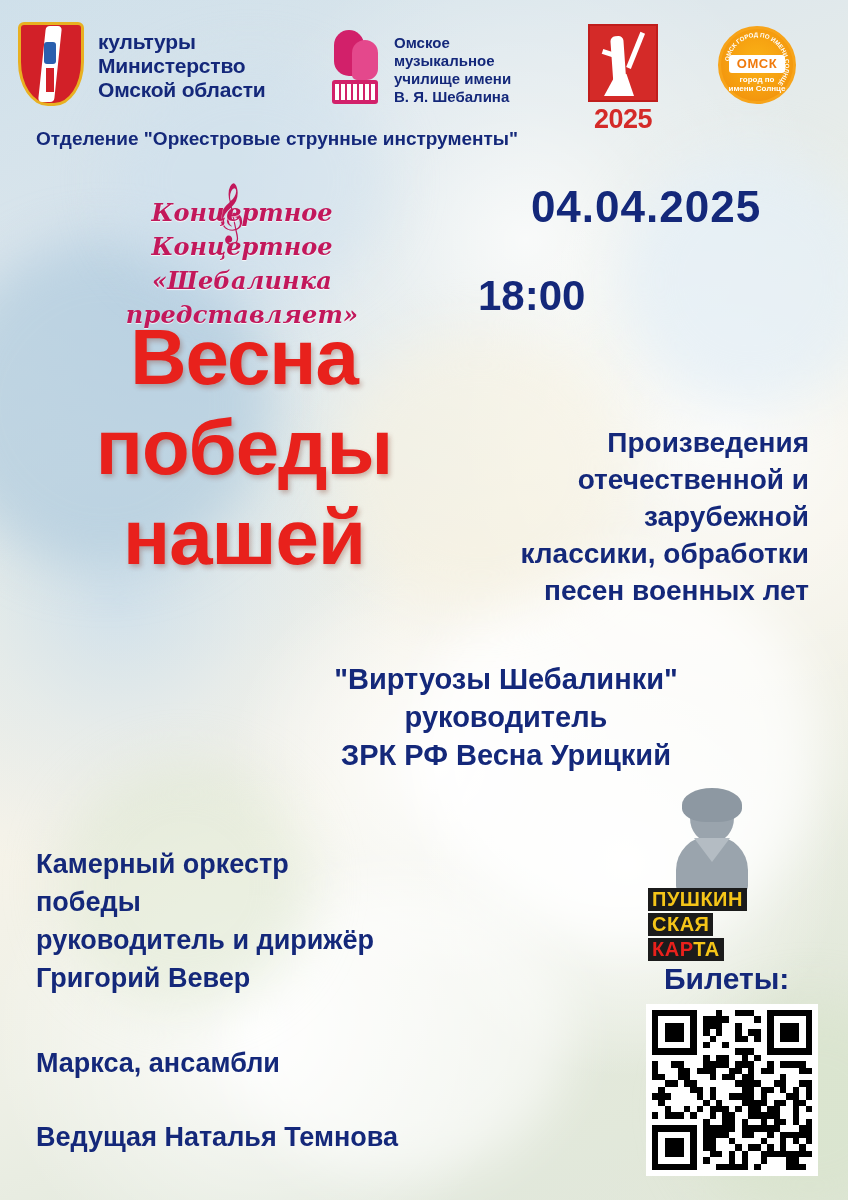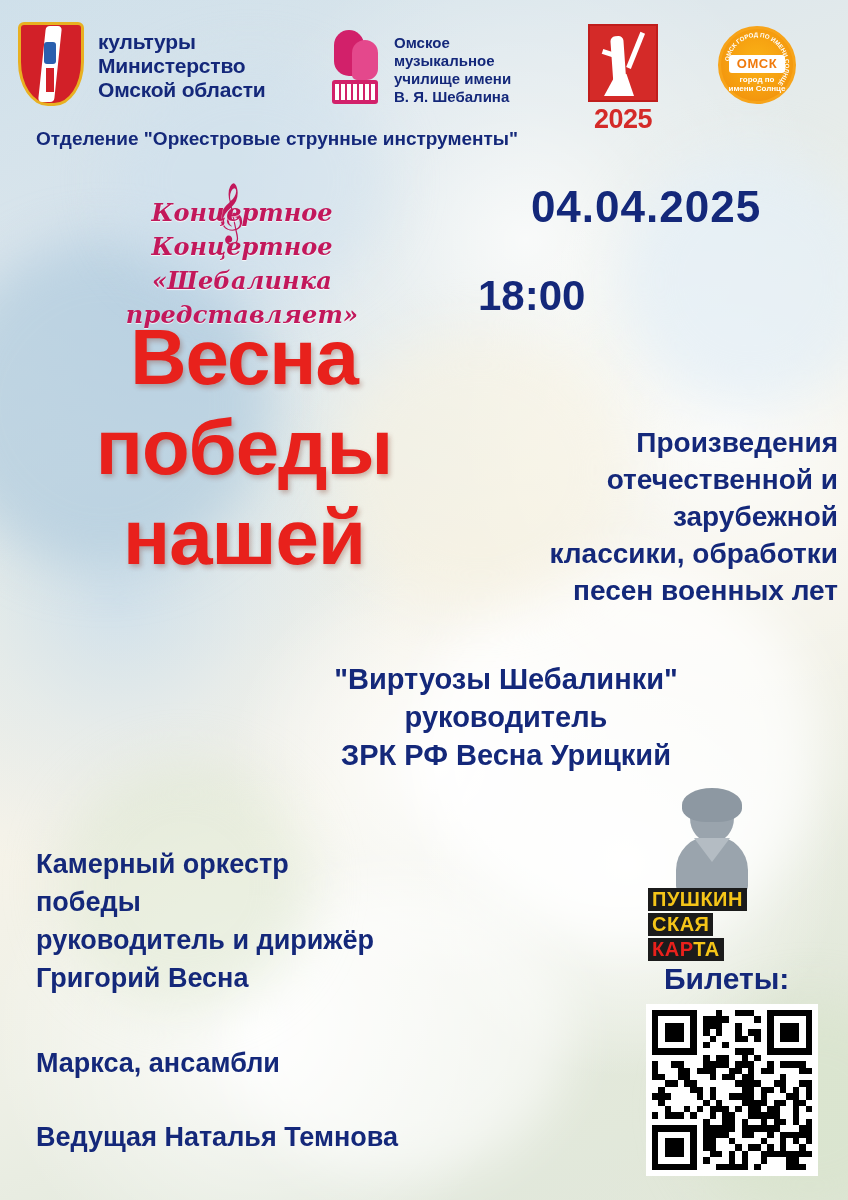--- a/index.html
+++ b/index.html
@@ -309,21 +309,21 @@
     position: absolute;
     left: 478px; top: 320px;
     width: 350px;
     color: #14287a;
     font-weight: bold;
     font-size: 25px;
     line-height: 32px;
   }
   .program {
     position: absolute;
-    left: 393px; top: 424px;
+    left: 364px; top: 424px;
     width: 445px;
     color: #14287a;
     font-weight: bold;
     font-size: 28px;
     line-height: 37px;
     text-align: right;
   }
   .ensemble {
     position: absolute;
     left: 186px; top: 660px;
@@ -541,21 +541,21 @@
     <div class="ensemble">
       <div>"Виртуозы Шебалинки"</div>
       <div>руководитель</div>
       <div>ЗРК РФ Весна Урицкий</div>
     </div>
 
     <div class="orchestra">
       <div>Камерный оркестр</div>
       <div>победы</div>
       <div>руководитель и дирижёр</div>
-      <div>Григорий Весна</div>
+      <div>Григорий Вевер</div>
     </div>
 
     <div class="soloists">Маркса, ансамбли</div>
     <div class="host">Ведущая Наталья Темнова</div>
 
     <div class="pushkin">
       <div class="push-bust">
         <div class="push-body"></div>
         <div class="push-head"></div>
         <div class="push-hair"></div>

